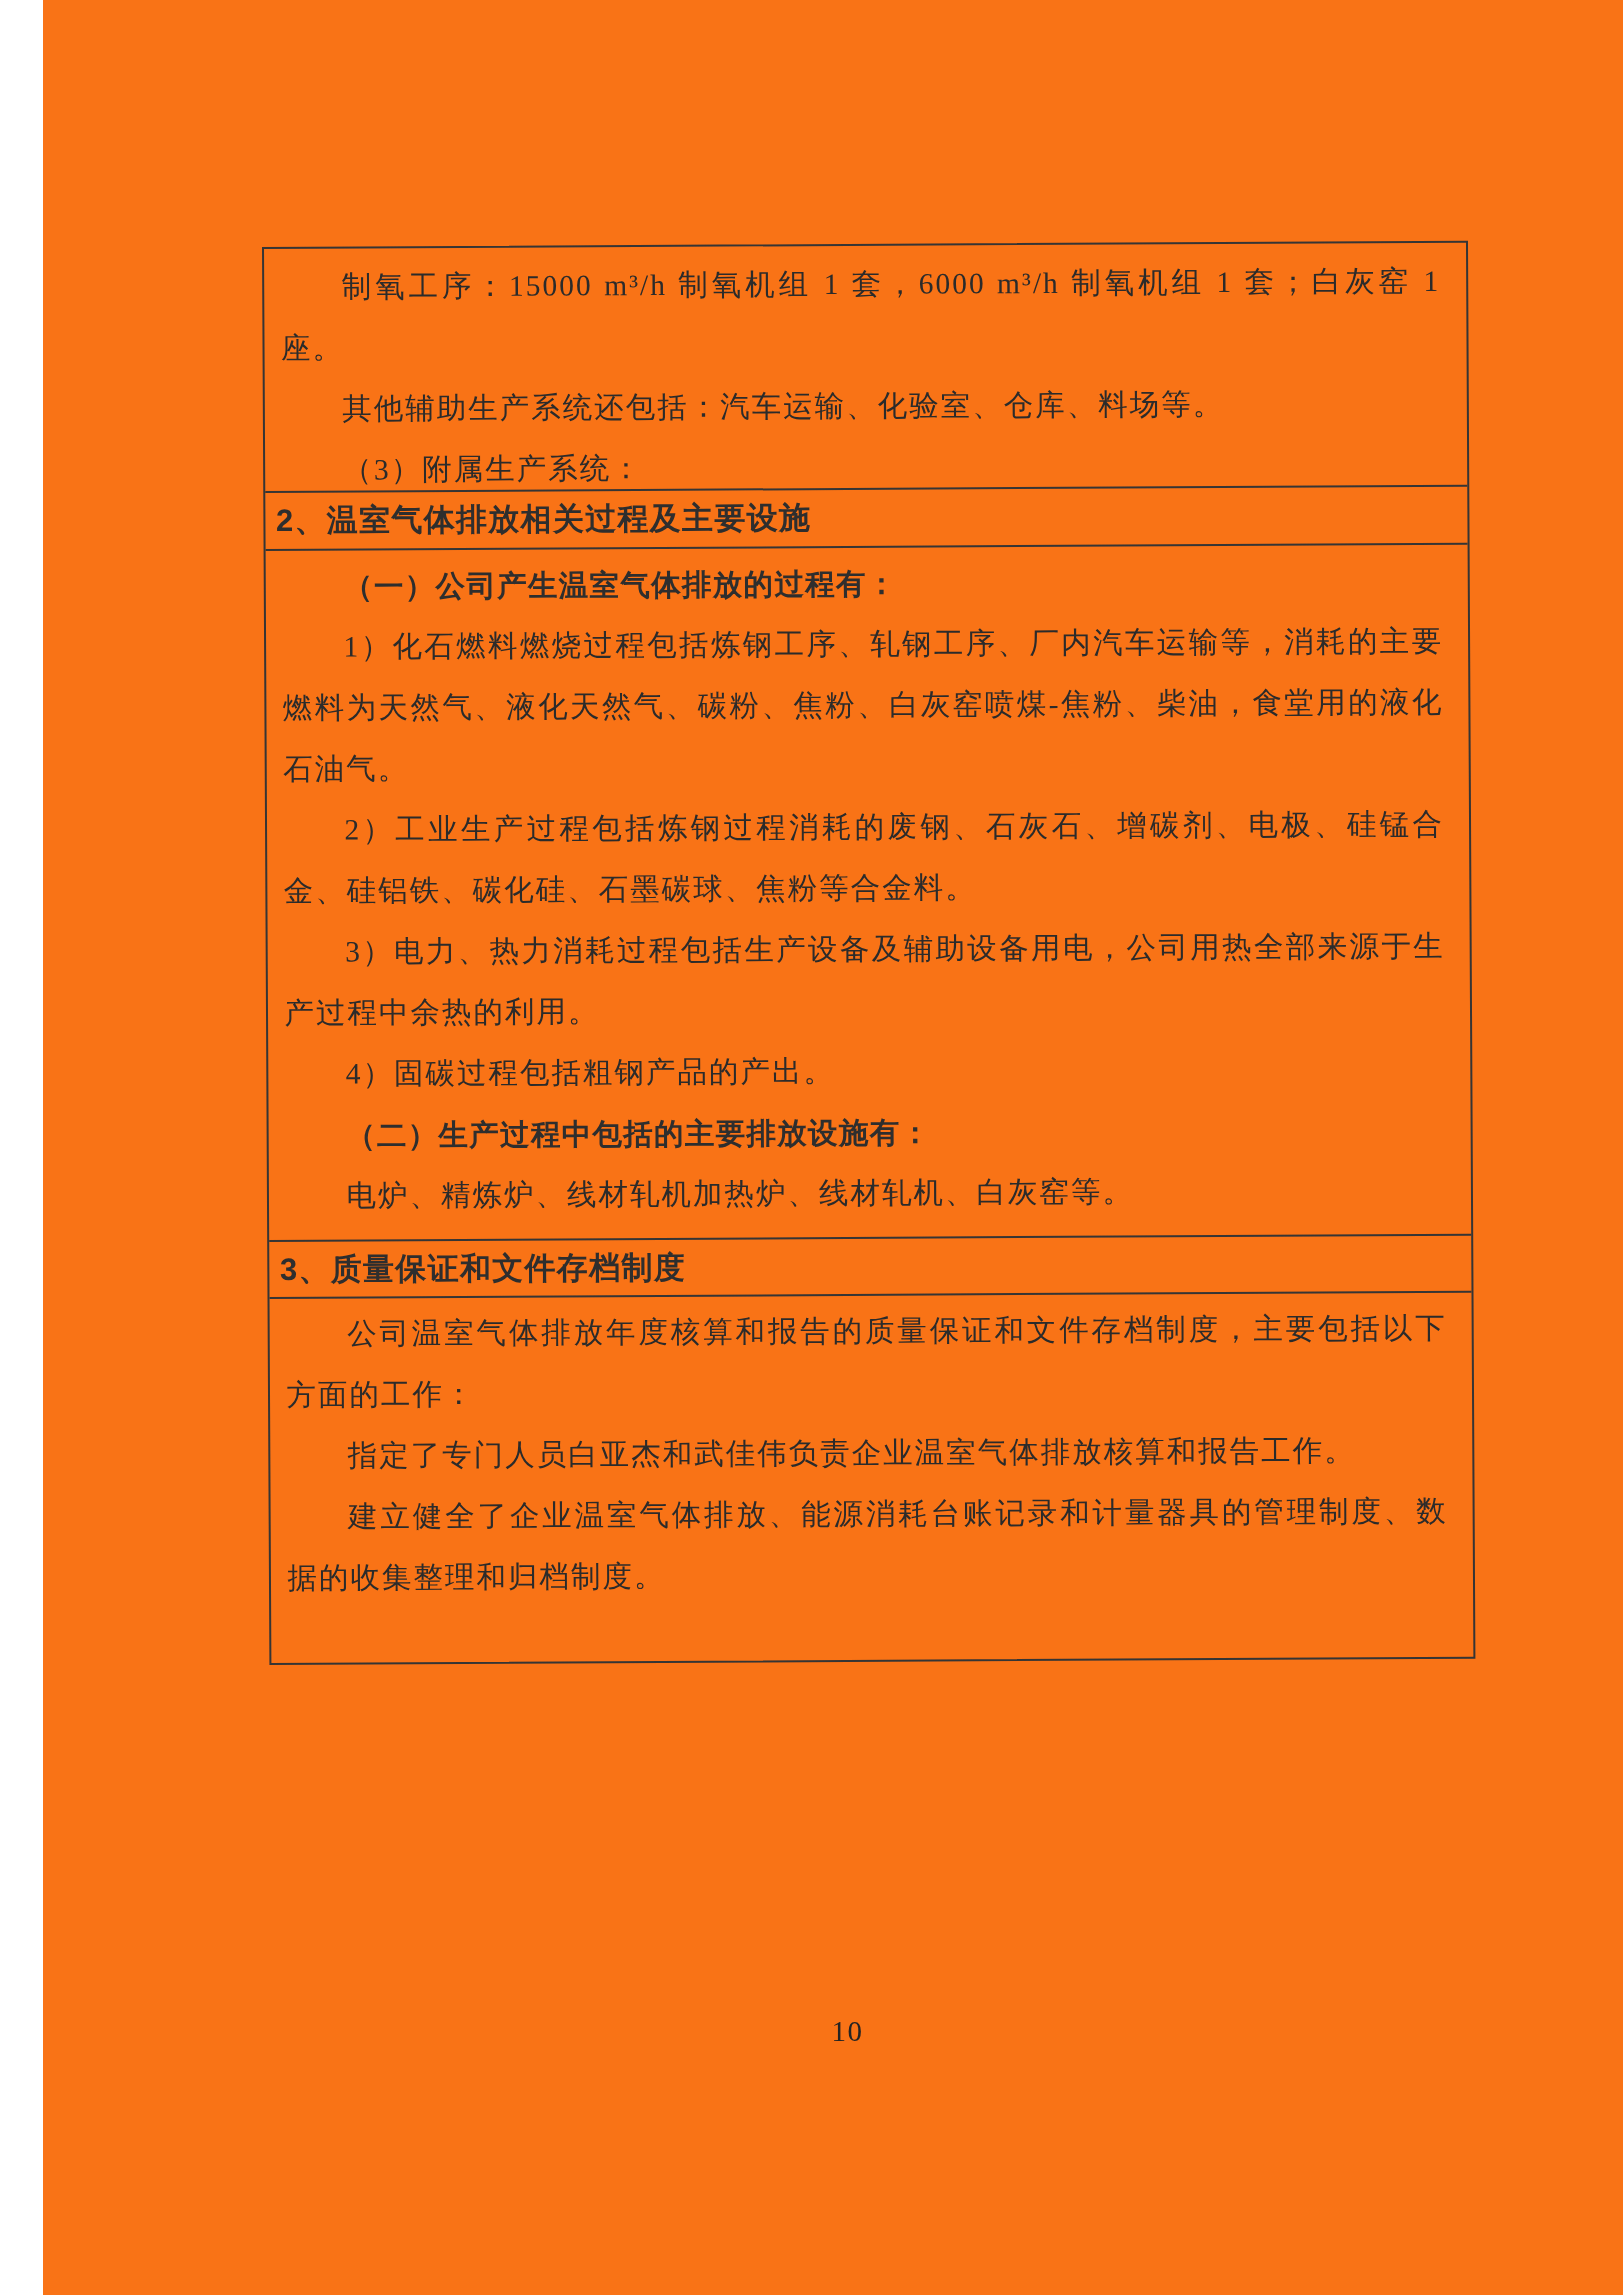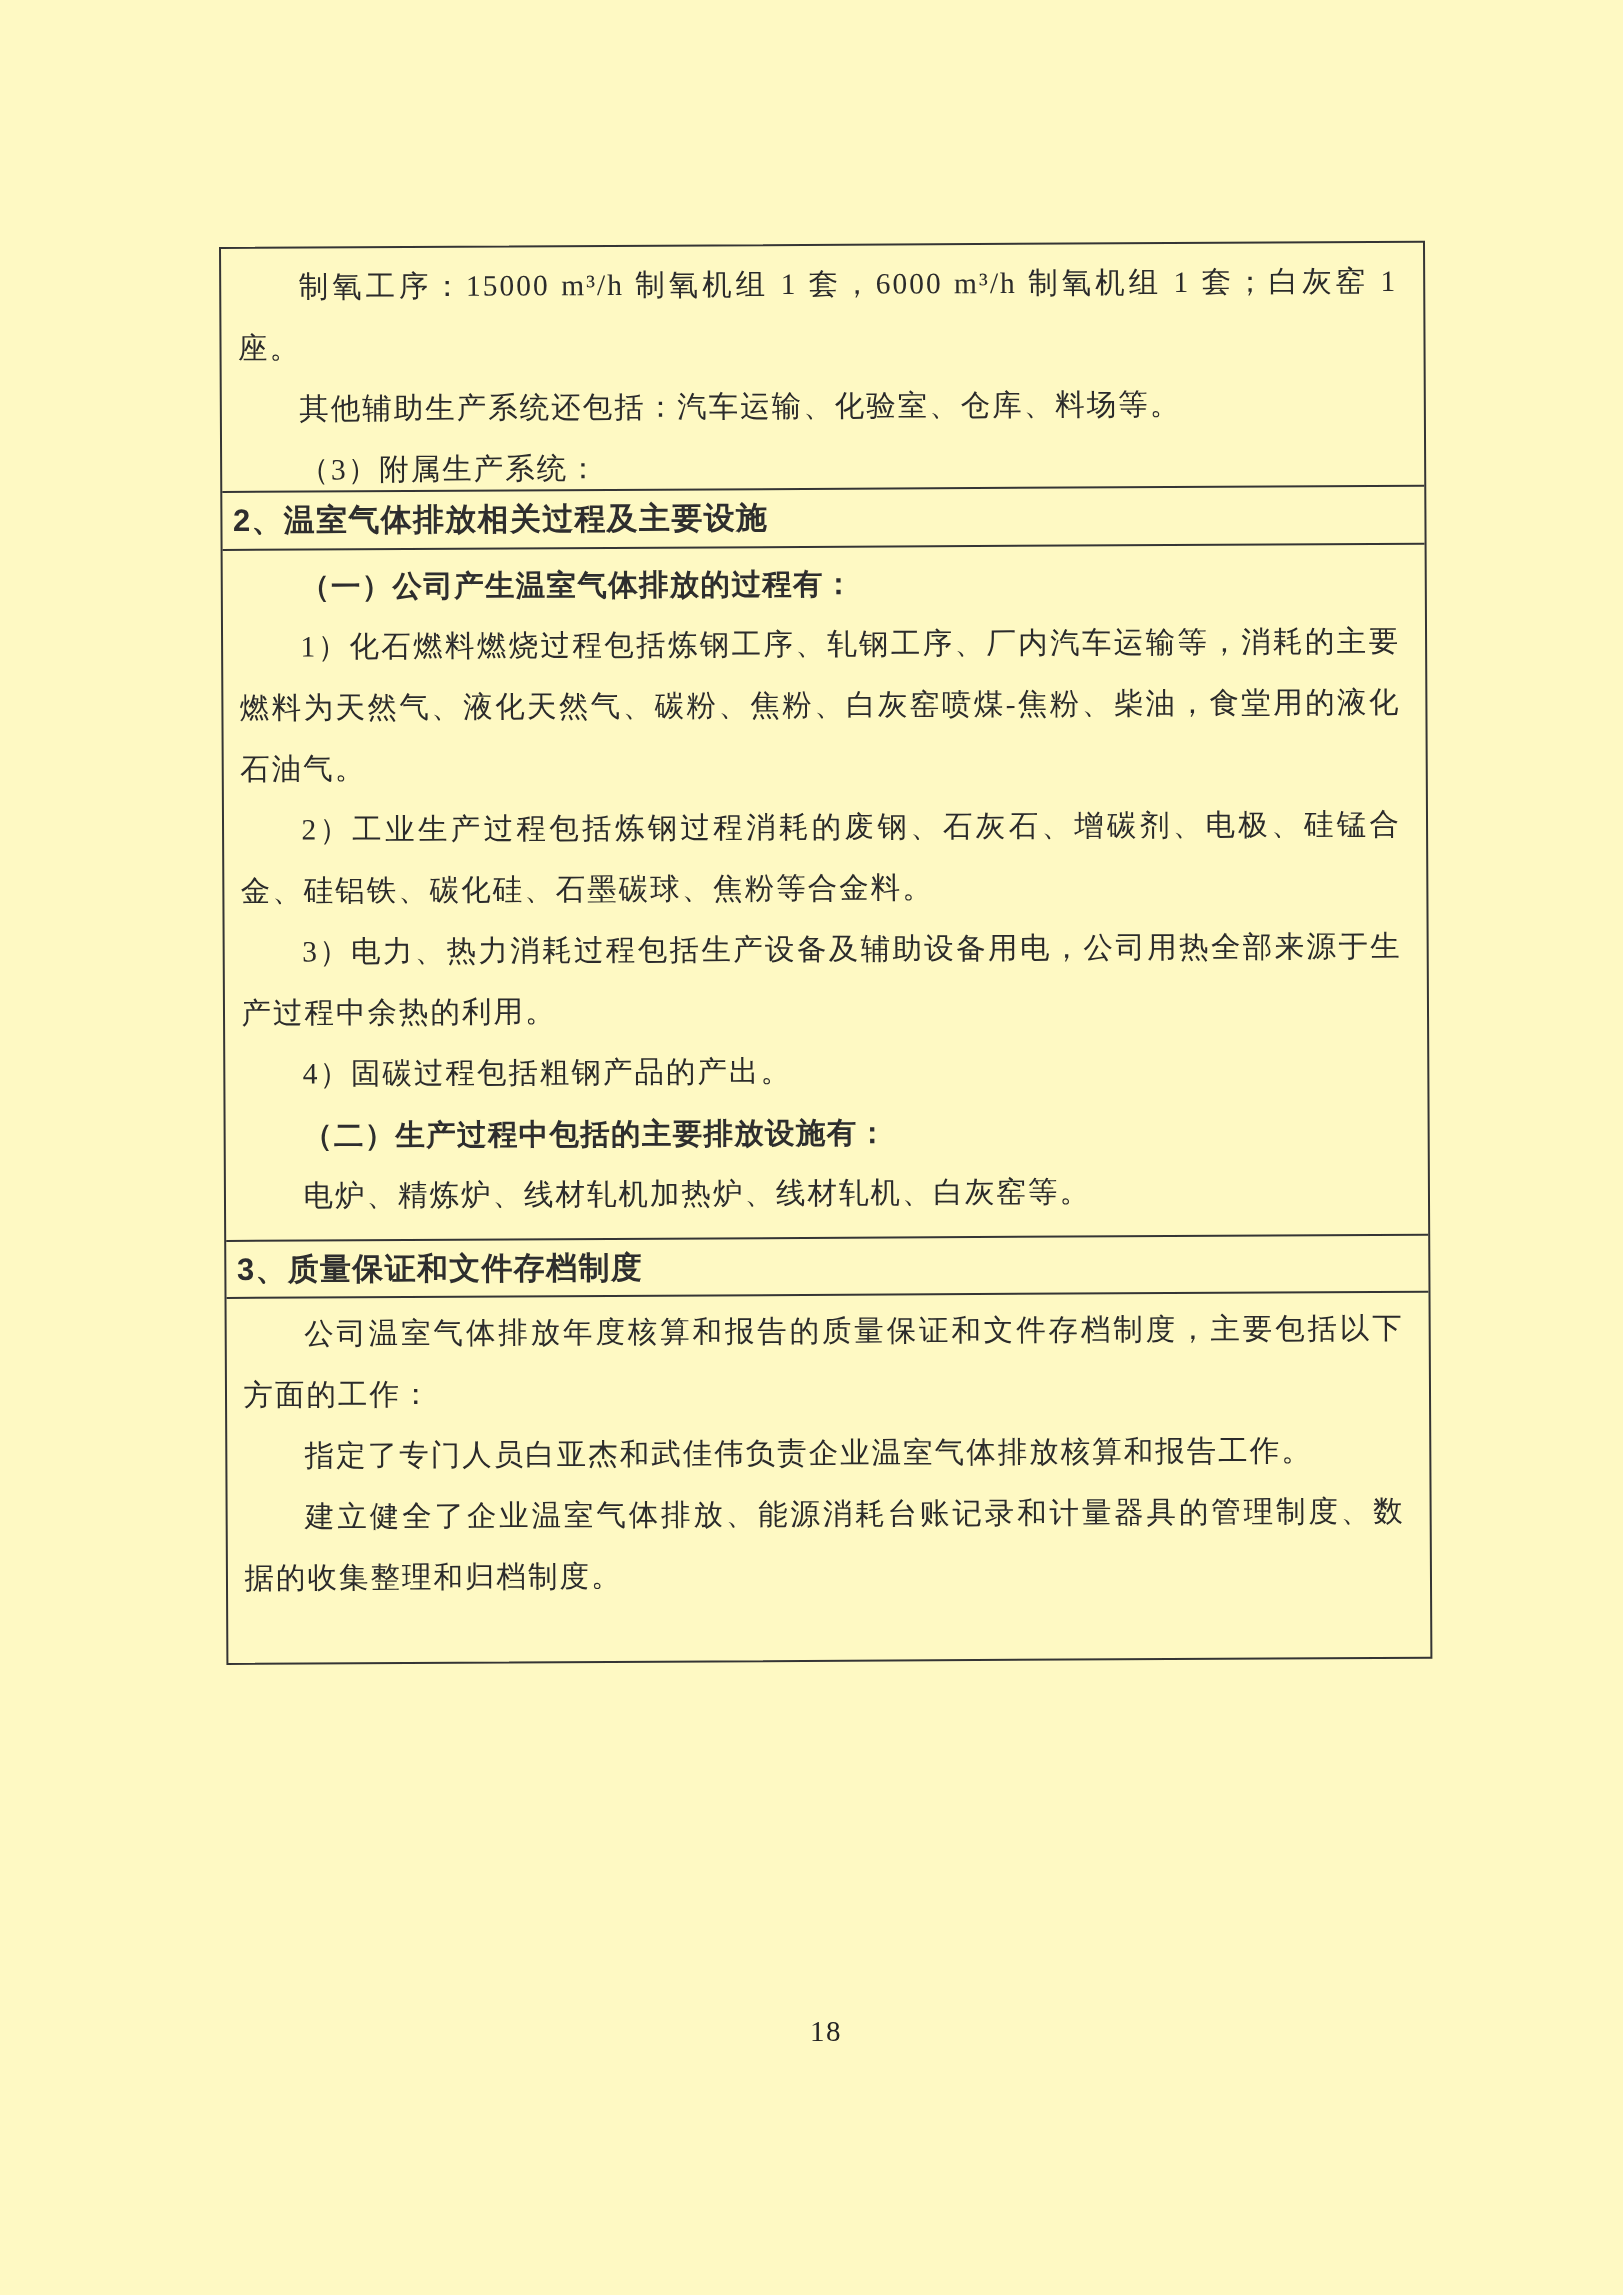--- a/index.html
+++ b/index.html
@@ -11,21 +11,22 @@
     position: relative;
     width: 1623px;
     height: 2295px;
     overflow: hidden;
     font-family: "Liberation Serif", "DejaVu Serif", serif;
     color: #2b2b2b;
   }
   .scan-sheet {
     position: absolute;
     inset: 0;
-    background: #fef9c3;
+    background: #f97316;
+    margin-left: 43px;
   }
   
   .table-wrap {
     position: absolute;
     left: 219px;
     top: 247px;
     width: 1206px;
     height: 1418px;
     transform: rotate(-0.3deg);
     transform-origin: 0 0;
@@ -131,16 +132,16 @@
 
       <div class="row row-sep row-body row-body-3">
         <p>公司温室气体排放年度核算和报告的质量保证和文件存档制度，主要包括以下方面的工作：</p>
         <p>指定了专门人员白亚杰和武佳伟负责企业温室气体排放核算和报告工作。</p>
         <p>建立健全了企业温室气体排放、能源消耗台账记录和计量器具的管理制度、数据的收集整理和归档制度。</p>
       </div>
 
     </div>
   </div>
 
-  <div class="page-number">18</div>
+  <div class="page-number">10</div>
 
 </div>
 
 
 </body></html>

